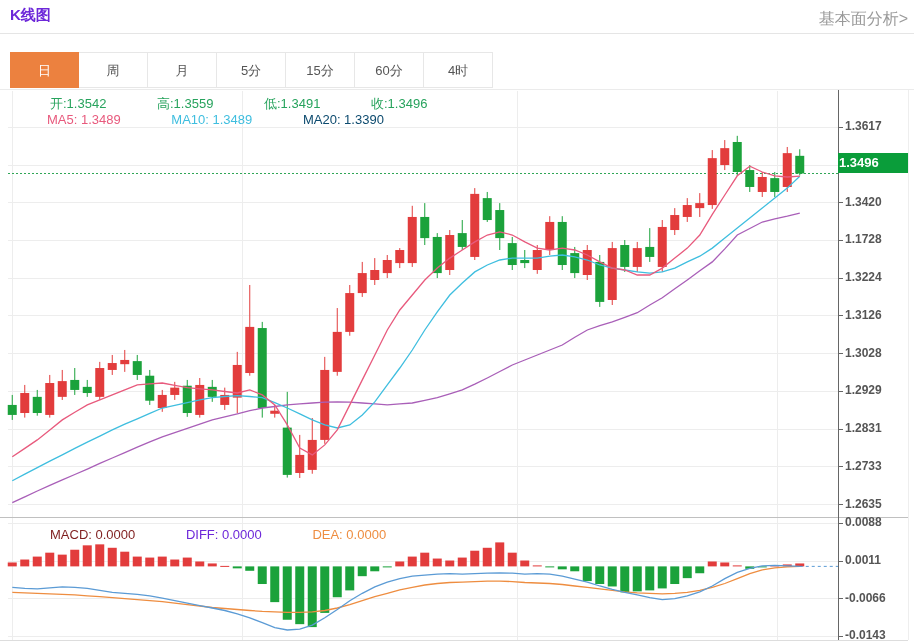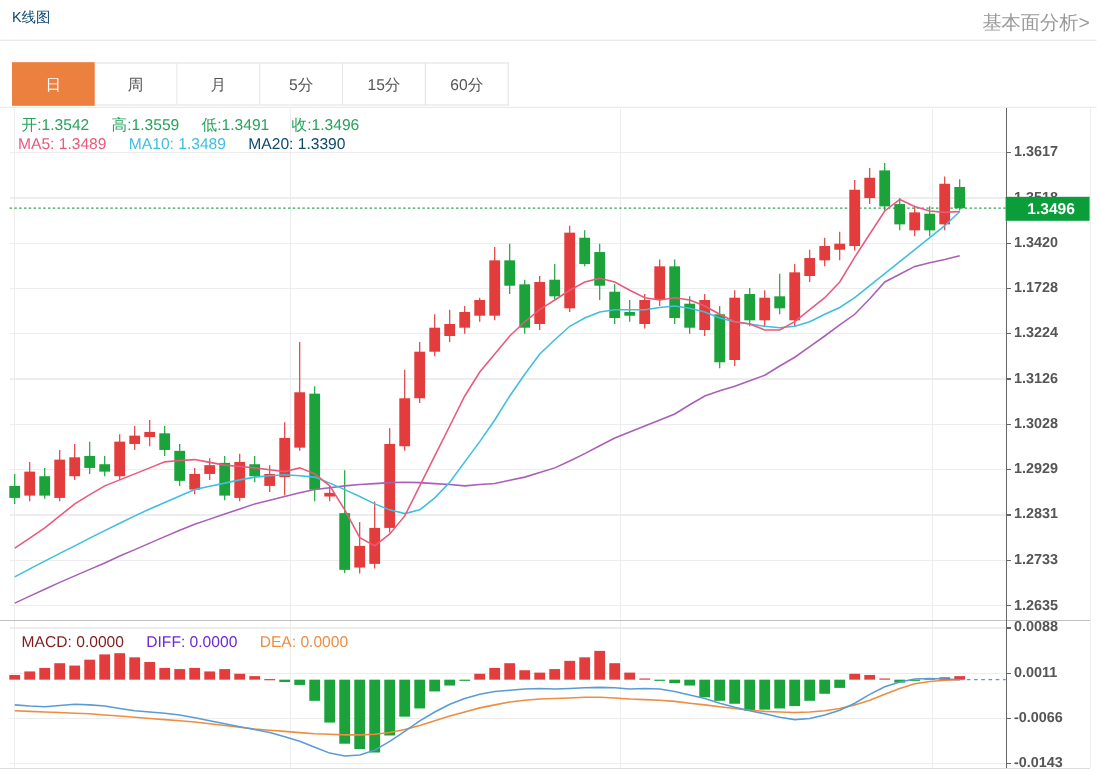--- a/index.html
+++ b/index.html
@@ -1,36 +1,36 @@
 <!DOCTYPE html>
 <html><head>
 <meta charset="utf-8">
 <style>
   html,body{margin:0;padding:0;background:#fff;font-family:"Liberation Sans","DejaVu Sans",sans-serif;}
   .app{position:relative;width:914px;height:644px;background:#fff;overflow:hidden;}
   #chart{position:absolute;left:0;top:0;z-index:1;}
-  .hdr-title{position:absolute;left:10px;top:6px;font-size:12px;font-weight:400;color:#0c4a6e;z-index:5;}
+  .hdr-title{position:absolute;left:10px;top:6px;font-size:15px;font-weight:700;color:#6d28d9;z-index:5;}
   .hdr-link{position:absolute;right:6px;top:9px;font-size:16px;color:#999;text-decoration:none;z-index:5;cursor:pointer;}
   .hdr-rule{position:absolute;left:0;top:33px;width:914px;height:1px;background:#e5e5e5;z-index:4;}
   .tabs{position:absolute;left:10px;top:52px;display:flex;z-index:5;background:#fff;}
   .tab{width:69px;height:36px;line-height:36px;text-align:center;font-size:13px;color:#555;
        border:1px solid #e7e7e7;border-left:none;background:#fff;cursor:pointer;box-sizing:border-box;}
   .tab:first-child{border-left:1px solid #e7e7e7;}
   .tab.active{background:#ec813f;border-color:#ec813f;color:#fff;}
   .tabs-baseline{position:absolute;left:0;top:89px;width:914px;height:1px;background:#ebebeb;z-index:2;}
   .legend{position:absolute;z-index:4;font-size:13px;white-space:nowrap;}
-  .legend span{margin-right:15px;}
+  .legend span{margin-right:15px;margin-left:32px;}
   #ohlc{left:18px;top:95px;color:#27a35d;}
   #marow{left:15px;top:112px;}
   #macdrow{left:18px;top:527px;}
   .c-ma5{color:#e85a7d;}.c-ma10{color:#3fbedf;}.c-ma20{color:#0c4a6e;}
   .c-macd{color:#7f1d1d;}.c-diff{color:#6d28d9;}.c-dea{color:#ee8d40;}
   .ylab{position:absolute;left:845px;width:60px;font-size:12px;color:#555;z-index:2;line-height:15px;font-weight:bold;}
-  .badge{position:absolute;left:838px;top:164px;width:70px;height:20px;background:#0a9d3a;color:#fff;
-         font-size:13px;font-weight:700;line-height:20px;padding-left:18px;box-sizing:border-box;z-index:4;}
+  .badge{position:absolute;left:838px;top:153px;width:70px;height:20px;background:#0a9d3a;color:#fff;
+         font-size:13px;font-weight:700;line-height:20px;padding-left:1px;box-sizing:border-box;z-index:4;}
 </style>
 </head>
 <body>
 
 <div class="app">
   <svg id="chart" width="914" height="644">
       <line x1="12" y1="91" x2="12" y2="640" stroke="#ededed" shape-rendering="crispEdges"></line>
       <line x1="242" y1="91" x2="242" y2="640" stroke="#ededed" shape-rendering="crispEdges"></line>
       <line x1="517" y1="91" x2="517" y2="640" stroke="#ededed" shape-rendering="crispEdges"></line>
       <line x1="777" y1="91" x2="777" y2="640" stroke="#ededed" shape-rendering="crispEdges"></line>
@@ -273,20 +273,21 @@
   <a class="hdr-link">基本面分析&gt;</a>
   <div class="hdr-rule"></div>
 
   <div class="tabs">
     <div class="tab active">日</div>
     <div class="tab">周</div>
     <div class="tab">月</div>
     <div class="tab">5分</div>
     <div class="tab">15分</div>
     <div class="tab">60分</div>
+    <div class="tab">4时</div>
   </div>
   <div class="tabs-baseline"></div>
 
   <div class="legend" id="ohlc">
     <span>开:1.3542</span>
     <span>高:1.3559</span>
     <span>低:1.3491</span>
     <span>收:1.3496</span>
   </div>
   <div class="legend" id="marow">

